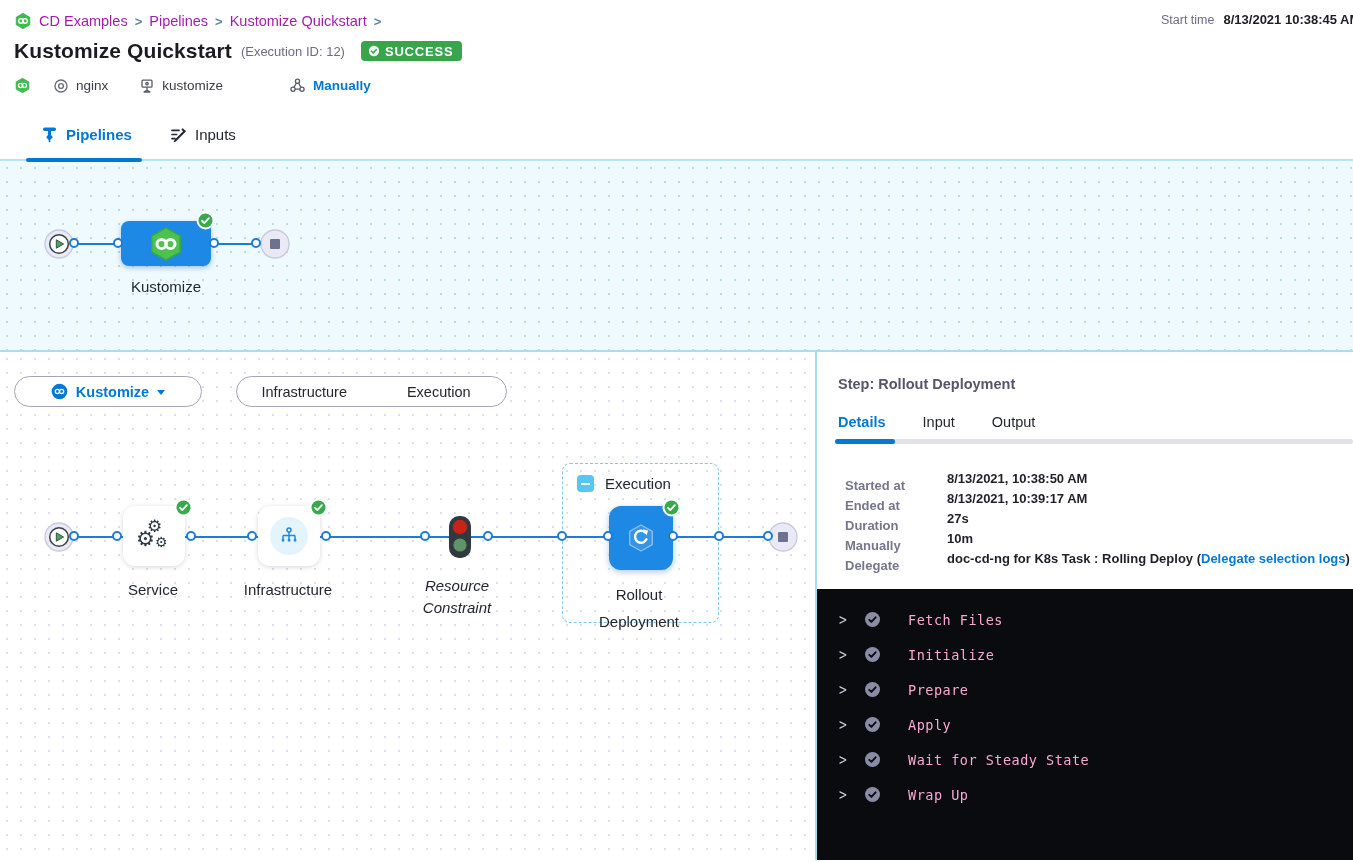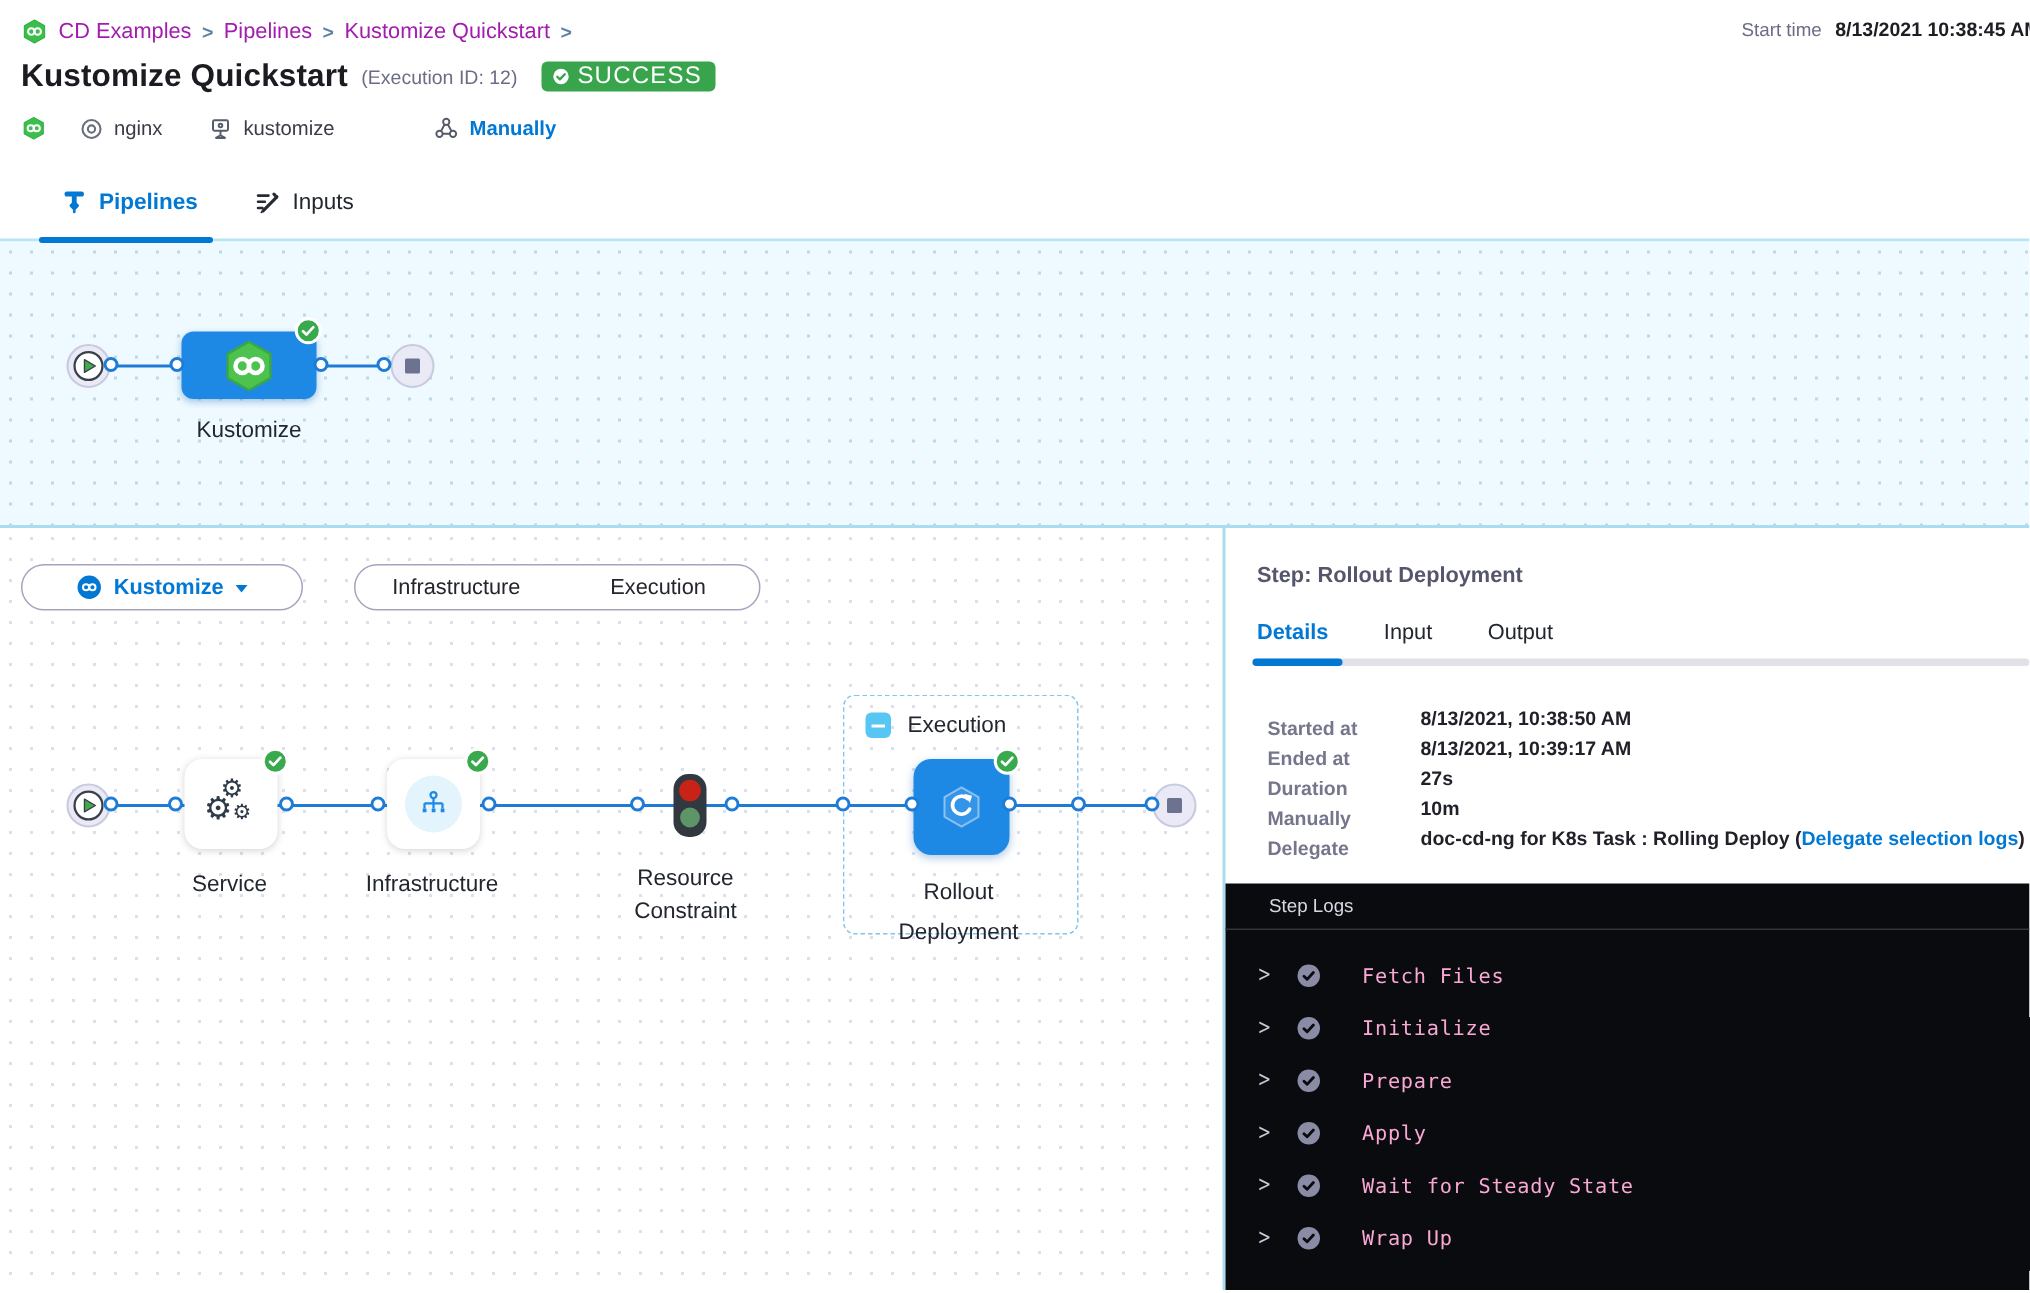--- a/index.html
+++ b/index.html
@@ -9,21 +9,21 @@
   
   .header { position:relative; height:116px; background:#fff; }
   .breadcrumb { position:absolute; left:14px; top:12px; display:flex; align-items:center; gap:7px; }
   .crumb { color:#a21caf; font-size:14.5px; font-weight:400; cursor:pointer;text-align:right; }
   .crumb-sep { color:#5b84a8; font-size:13px; font-weight:600; }
   .title-row { position:absolute; left:14px; top:39px; display:flex; align-items:center; }
   .page-title { font-size:21px; font-weight:700; color:#1b1c21; letter-spacing:.1px; }
   .exec-id { margin-left:9px; font-size:13px; color:#6b6d85; }
   .status-badge { margin-left:16px; display:flex; align-items:center; gap:5px; background:#38a54c;
                   border-radius:4px; padding:3px 9px 3px 7px; height:20px; }
-  .status-badge span { color:#fff; font-size:16px; font-weight:400; letter-spacing:.8px; }
+  .status-badge span { color:#fff; font-size:13px; font-weight:700; letter-spacing:.8px; }
   .tags-row { position:absolute; left:14px; top:77px; display:flex; align-items:center; }
   .tag-label { font-size:13.5px; color:#3a3b44; margin-left:7px; }
   .tag-link { font-size:13.5px; color:#0278d5; font-weight:600; margin-left:7px; cursor:pointer; }
   .start-time { position:absolute; left:1161px; top:12px; display:flex; align-items:baseline; gap:9px; white-space:nowrap; }
   .start-time .lbl { font-size:12.5px; color:#6b6d85; }
   .start-time .val { font-size:13px; color:#1d1e24; font-weight:600; }
 
   
   .tabbar { position:relative; height:45px; background:#fff; }
   .tabbar .cyan-line { position:absolute; left:0; right:0; bottom:0; height:2px; background:#b5e6f6; }
@@ -345,21 +345,21 @@
     <div class="gdot" style="left:420px; top:179px;"></div>
     <div class="gdot" style="left:483px; top:179px;"></div>
     <div class="gdot" style="left:557px; top:179px;"></div>
     <div class="gdot" style="left:603px; top:179px;"></div>
     <div class="gdot" style="left:668px; top:179px;"></div>
     <div class="gdot" style="left:714px; top:179px;"></div>
     <div class="gdot" style="left:763px; top:179px;"></div>
 
     <div class="node-label" style="left:103px; top:229px; width:100px;">Service</div>
     <div class="node-label" style="left:218px; top:229px; width:140px;">Infrastructure</div>
-    <div class="node-label" style="left:400px; top:223px; width:114px; line-height:22px;">Resource Constraint</div>
+    <div class="node-label" style="left:400px; top:223px; width:114px; line-height:22px;font-style:italic;">Resource Constraint</div>
     <div class="node-label" style="left:574px; top:229px; width:130px; line-height:27px;">Rollout Deployment</div>
   </div>
 
   <div class="right-panel">
     <div class="step-title">Step: Rollout Deployment</div>
 
     <div class="ptabs">
       <span class="ptab active">Details</span>
       <span class="ptab">Input</span>
       <span class="ptab">Output</span>
@@ -386,23 +386,20 @@
       </div>
       <div class="drow">
         <span class="dl">Delegate</span>
         <span class="dv">doc-cd-ng for K8s Task : Rolling Deploy (</span>
           <span class="dlink">Delegate selection logs</span>
           <span class="dv">)</span>
       </div>
     </div>
 
     <div class="step-logs">
-      <div class="logs-head">
-        <span>Step Logs</span>
-      </div>
       <div class="log-rows">
 
         <div class="log-row">
           <span class="log-chevron">&gt;</span>
           <span class="log-icon">
               <svg width="17" height="17" viewBox="0 0 17 17">
                 <circle cx="8.5" cy="8.5" r="7.5" fill="#8a8ca6"></circle>
                 <path d="M5.3 8.8 l2.1 2.1 l4.2-4.6" stroke="#0a0b0f" stroke-width="1.9" fill="none" stroke-linecap="round" stroke-linejoin="round"></path>
               </svg>
             </span>

